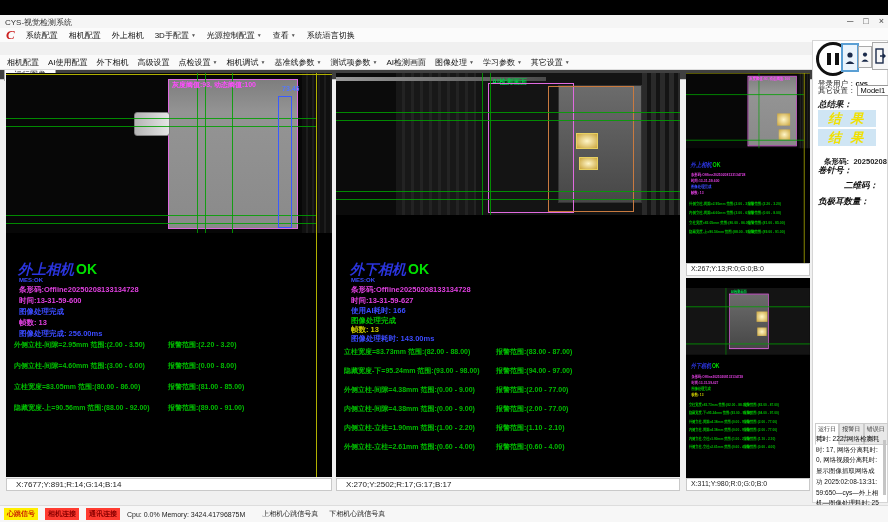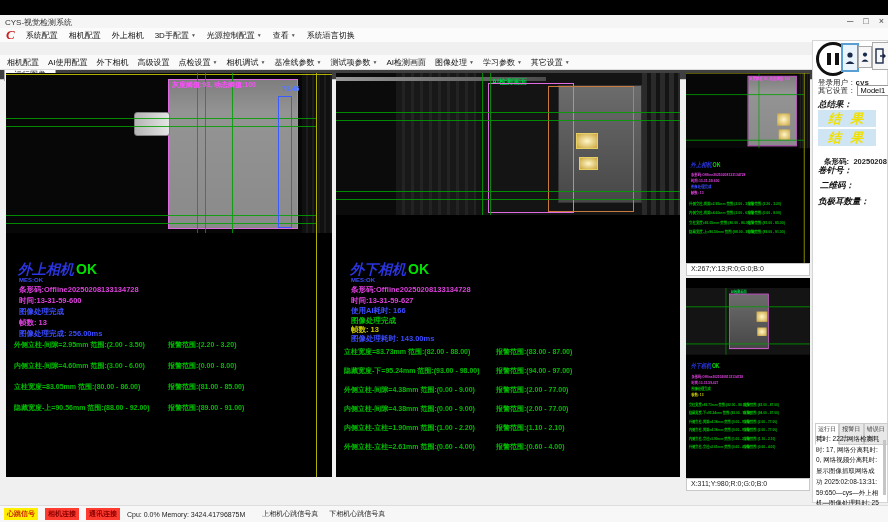--- a/index.html
+++ b/index.html
@@ -122,20 +122,21 @@
     <div class="a line-m" style="left:13px;top:212px;">条形码:Offline20250208133134728</div>
     <div class="a line-m" style="left:13px;top:223px;">时间:13-31-59-600</div>
     <div class="a line-b" style="left:13px;top:234px;">图像处理完成</div>
     <div class="a line-m" style="left:13px;top:245px;">帧数: 13</div>
     <div class="a line-b" style="left:13px;top:256px;">图像处理完成: 256.00ms</div>
     <div class="mrow" style="top:267px;"><span>外侧立柱-间隙=2.95mm 范围:(2.00 - 3.50)</span><span class="alarm alarm-l">报警范围:(2.20 - 3.20)</span></div>
     <div class="mrow" style="top:288px;"><span>内侧立柱-间隙=4.60mm 范围:(3.00 - 6.00)</span><span class="alarm alarm-l">报警范围:(0.00 - 8.00)</span></div>
     <div class="mrow" style="top:309px;"><span>立柱宽度=83.05mm 范围:(80.00 - 86.00)</span><span class="alarm alarm-l">报警范围:(81.00 - 85.00)</span></div>
     <div class="mrow" style="top:330px;"><span>隐藏宽度-上=90.56mm 范围:(88.00 - 92.00)</span><span class="alarm alarm-l">报警范围:(89.00 - 91.00)</span></div>
   </div>
+  <div class="coordbar" style="left:6px;top:478px;width:326px;height:13px;">X:7677;Y:891;R:14;G:14;B:14</div>
 
   <div class="view" style="left:336px;top:73px;width:344px;height:404px;">
     <div class="a" style="left:0;top:0;width:344px;height:142px;background:#141414;">
       <div class="a" style="left:0;top:0;width:60px;height:142px;background:#0b0b0b;"></div>
       <div class="a" style="left:60px;top:0;width:80px;height:142px;background:repeating-linear-gradient(90deg,#181818 0 6px,#232323 6px 9px);"></div>
       <div class="a" style="left:0;top:4px;width:210px;height:4px;background:linear-gradient(90deg,#9a9a9a,#4a4a4a);"></div>
       <div class="a" style="left:222px;top:12px;width:84px;height:118px;background:linear-gradient(180deg,#6c6c6c,#474747);border:1px solid #333;box-sizing:border-box;"></div>
       <div class="a" style="left:306px;top:0;width:38px;height:142px;background:repeating-linear-gradient(90deg,#2a2a2a 0 5px,#141414 5px 9px);"></div>
       <div class="a" style="left:156px;top:4px;font-size:7px;color:#00cc44;font-weight:bold;white-space:nowrap;">AI检测画面</div>
       <div class="a" style="left:152px;top:10px;width:86px;height:130px;border:1px solid #e06ae0;box-sizing:border-box;"></div>
@@ -160,20 +161,21 @@
     <div class="a line-g" style="left:15px;top:243px;">图像处理完成</div>
     <div class="a line-y" style="left:15px;top:252px;">帧数: 13</div>
     <div class="a line-b" style="left:15px;top:261px;">图像处理耗时: 143.00ms</div>
     <div class="mrow" style="top:274px;"><span>立柱宽度=83.73mm 范围:(82.00 - 88.00)</span><span class="alarm alarm-m">报警范围:(83.00 - 87.00)</span></div>
     <div class="mrow" style="top:293px;"><span>隐藏宽度-下=95.24mm 范围:(93.00 - 98.00)</span><span class="alarm alarm-m">报警范围:(94.00 - 97.00)</span></div>
     <div class="mrow" style="top:312px;"><span>外侧立柱-间隙=4.38mm 范围:(0.00 - 9.00)</span><span class="alarm alarm-m">报警范围:(2.00 - 77.00)</span></div>
     <div class="mrow" style="top:331px;"><span>内侧立柱-间隙=4.38mm 范围:(0.00 - 9.00)</span><span class="alarm alarm-m">报警范围:(2.00 - 77.00)</span></div>
     <div class="mrow" style="top:350px;"><span>内侧立柱-立柱=1.90mm 范围:(1.00 - 2.20)</span><span class="alarm alarm-m">报警范围:(1.10 - 2.10)</span></div>
     <div class="mrow" style="top:369px;"><span>外侧立柱-立柱=2.61mm 范围:(0.60 - 4.00)</span><span class="alarm alarm-m">报警范围:(0.60 - 4.00)</span></div>
   </div>
+  <div class="coordbar" style="left:336px;top:478px;width:344px;height:13px;">X:270;Y:2502;R:17;G:17;B:17</div>
 
   <div class="view" style="left:686px;top:73px;width:124px;height:190px;">
     <div class="a" style="left:0;top:0;width:326px;height:404px;transform:scale(0.38,0.47);transform-origin:0 0;">
       <div class="a" style="left:0;top:0;width:326px;height:160px;background:#070707;">
         <div class="a" style="left:296px;top:0;width:30px;height:160px;background:repeating-linear-gradient(90deg,#101010 0 4px,#1d1d1d 4px 6px);"></div>
         <div class="hline-y" style="left:0;top:1px;width:326px;"></div>
         <div class="a" style="left:162px;top:6px;width:130px;height:150px;background:linear-gradient(180deg,#7e7e7e,#949494 22%,#8a8a8a);border:2px solid #e06ae0;box-sizing:border-box;"></div>
         <div class="a" style="left:240px;top:86px;width:34px;height:26px;background:radial-gradient(#fff6c8,#caa43a);"></div>
         <div class="a" style="left:244px;top:120px;width:30px;height:22px;background:radial-gradient(#fff6c8,#caa43a);"></div>
         <div class="hline-g" style="left:0;top:45px;width:310px;height:2px;"></div>
@@ -246,35 +248,35 @@
         <path d="M0.5 13 Q5 7.5 9.5 13 Z" fill="#1a2a4a"></path>
       </svg>
   </div>
   <div class="sm-btn" style="left:872px;top:42px;width:15px;height:26px;">
     <svg width="12" height="16" viewBox="0 0 12 16">
         <rect x="1" y="1" width="7" height="14" fill="none" stroke="#1a2a4a" stroke-width="1.4"></rect>
         <path d="M5 8 h5 m-2 -2 l2 2 l-2 2" stroke="#1a2a4a" stroke-width="1.4" fill="none"></path>
       </svg>
   </div>
 
-  <div class="a" style="left:818px;top:72px;font-family:Liberation Mono, monospace;">
+  <div class="a" style="left:818px;top:72px;">
     <span class="rp-label">登录用户：</span><span class="rp-label rp-value">cys</span>
   </div>
   <div class="a" style="left:818px;top:85px;display:flex;align-items:center;gap:1px;">
     <span class="rp-label">其它设置：</span>
     <span style="font-size:7.5px;border:1px solid #999;background:#fff;padding:0 3px;">Model1</span>
   </div>
   <div class="a rp-serif" style="left:818px;top:99px;">总结果：</div>
   <div class="result-block" style="top:110px;">结 果</div>
   <div class="result-block" style="top:129px;">结 果</div>
   <div class="a" style="left:818px;top:150px;margin-left:6px;">
     <span class="rp-label rp-value">条形码:</span> <span class="rp-label rp-value">20250208</span>
   </div>
   <div class="a rp-serif" style="left:818px;top:165px;">卷针号：</div>
-  <div class="a rp-serif" style="left:820px;top:180px;">二维码：</div>
+  <div class="a rp-serif" style="left:844px;top:180px;">二维码：</div>
   <div class="a rp-serif" style="left:818px;top:196px;">负极耳数量：</div>
 
   <div class="a" style="left:815px;top:423px;display:flex;">
     <span class="log-tab active">运行日志</span>
     <span class="log-tab">报警日志</span>
     <span class="log-tab">错误日志</span>
   </div>
   <div class="log-text">耗时: 222, 网络检测耗时: 17, 网络分离耗时: 0, 网络视频分离耗时: 显示图像抓取网络成功 2025:02:08-13:31:59:650—cys—外上相机—图像处理耗时: 258.00ms</div>
   <div class="a" style="left:883px;top:440px;width:3px;height:55px;background:#c5c5c5;"></div>
 

